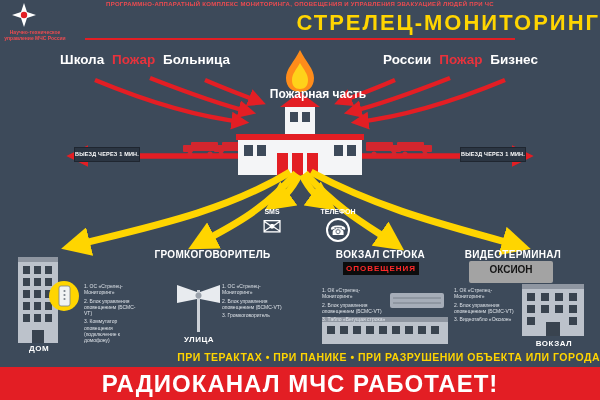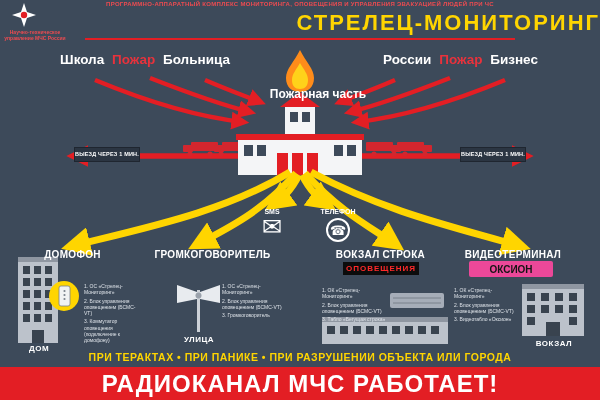--- a/index.html
+++ b/index.html
@@ -36,36 +36,36 @@
                 text-align:center; font-size:13px; color:#fff; line-height:21px; }
 
   .ep-h { top:249px; color:#fff; font-weight:bold; font-size:10px; text-align:center; letter-spacing:.3px; }
   .ep-h1 { left:15px;  width:115px; }
   .ep-h2 { left:145px; width:135px; }
   .ep-h3 { left:318px; width:125px; }
   .ep-h4 { left:448px; width:130px; }
 
   .ticker-badge { top:262px; left:343px; width:76px; height:13px; background:#0c0c0c; color:#ff2a2a;
                   font-size:8px; font-weight:bold; text-align:center; line-height:13px; letter-spacing:1px; }
-  .oksion-screen { top:261px; left:469px; width:84px; height:16px; background:#ec4899; color:#151515;
+  .oksion-screen { top:261px; left:469px; width:84px; height:22px; background:#a3a3a3; color:#151515;
                    font-size:10px; font-weight:bold; text-align:center; line-height:18px; border-radius:2px; }
 
   .lst { font-size:5px; color:#dde2e8; line-height:1.25; }
   .lst div { margin-bottom:2px; }
   .lst1 { left:84px;  top:283px; width:58px; }
   .lst2 { left:222px; top:283px; width:64px; }
   .lst3 { left:322px; top:287px; width:64px; }
   .lst4 { left:454px; top:287px; width:62px; }
 
   .loc { color:#fff; font-weight:bold; font-size:8px; text-align:center; letter-spacing:.5px; }
   .loc1 { top:344px; left:14px;  width:50px; }
   .loc2 { top:335px; left:172px; width:54px; }
   .loc4 { top:339px; left:522px; width:64px; }
 
-  .warning { top:351px; left:0; width:600px; text-align:center; color:#ffd500; font-weight:bold;
+  .warning { top:351px; left:0; width:600px; text-align:right; color:#ffd500; font-weight:bold;
              font-size:10.5px; letter-spacing:.5px; }
   .banner { top:367px; left:0; width:600px; height:33px; background:#e31e24; }
   .banner-text { width:600px; text-align:center; color:#fff; font-weight:bold; font-size:24px;
                  line-height:33px; letter-spacing:1px; }
 </style>
 </head>
 <body>
 
 <div class="poster">
 
@@ -257,21 +257,20 @@
   <div class="abs fire-label">Пожарная часть</div>
 
   <div class="abs disp disp-l">ВЫЕЗД ЧЕРЕЗ 1 МИН.</div>
   <div class="abs disp disp-r">ВЫЕЗД ЧЕРЕЗ 1 МИН.</div>
 
   <div class="abs ch-label sms-label">SMS</div>
   <div class="abs sms-glyph">✉</div>
   <div class="abs ch-label phone-label">ТЕЛЕФОН</div>
   <div class="abs phone-ring">☎</div>
 
-  <div class="abs ep-h ep-h1">ДОМОФОН</div>
   <div class="abs ep-h ep-h2">ГРОМКОГОВОРИТЕЛЬ</div>
   <div class="abs ep-h ep-h3">ВОКЗАЛ СТРОКА</div>
   <div class="abs ep-h ep-h4">ВИДЕОТЕРМИНАЛ</div>
 
   <div class="abs ticker-badge">ОПОВЕЩЕНИЯ</div>
   <div class="abs oksion-screen">ОКСИОН</div>
 
   <div class="abs lst lst1">
     <div>1. ОС «Стрелец-Мониторинг»</div>
     <div>2. Блок управления оповещением (БСМС-VT)</div>

